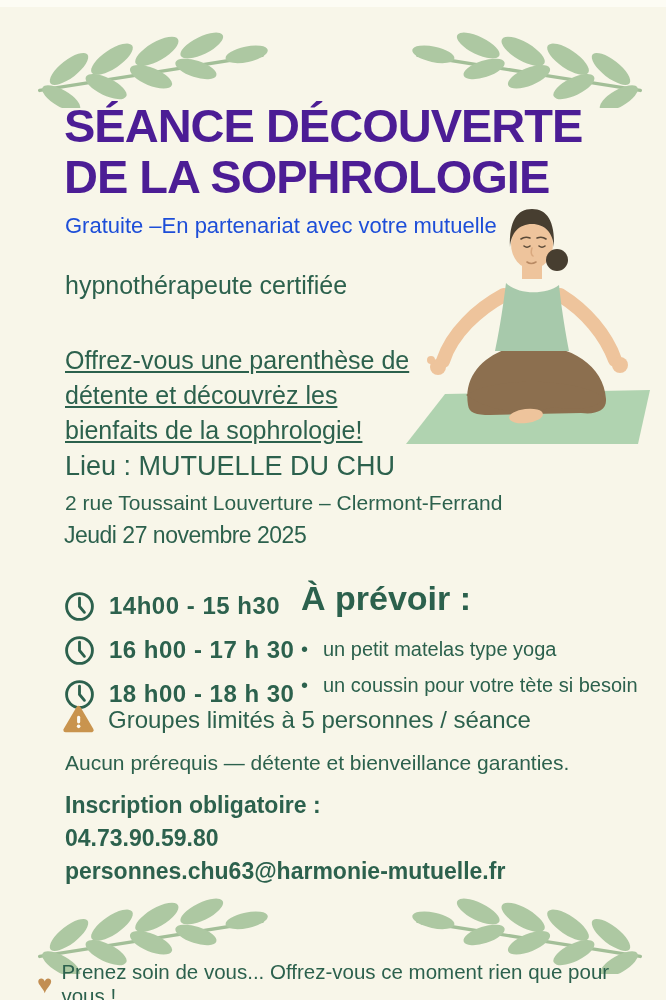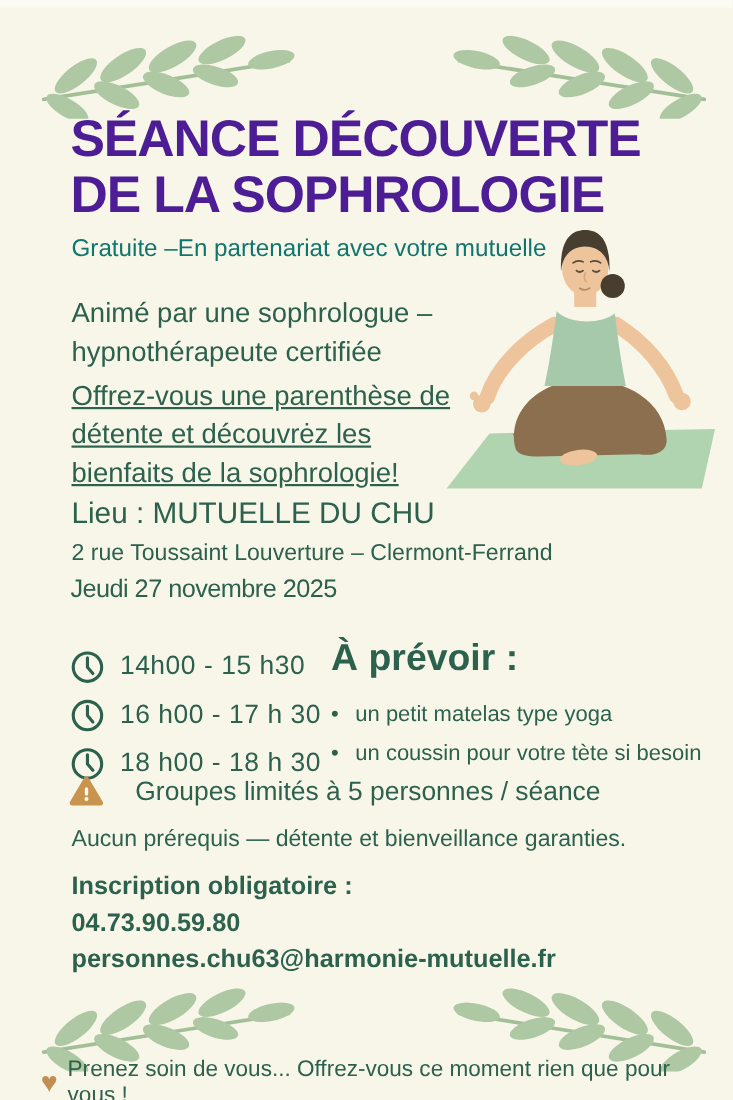--- a/index.html
+++ b/index.html
@@ -11,39 +11,39 @@
   }
   .top-edge{position:absolute;top:0;left:0;width:666px;height:7px;background:#fdfcf4;}
   
   .leaves-row{position:absolute;left:0;width:666px;height:82px;display:flex;justify-content:space-between;box-sizing:border-box;padding:0 16px 0 30px;}
   .leaves-top{top:26px;}
   .leaves-bottom{top:892px;}
   .branch{width:242px;height:82px;}
   .branch.flip{transform:scaleX(-1);}
   
   .title{position:absolute;left:64px;top:100px;font-size:47px;font-weight:700;letter-spacing:-1px;line-height:51px;color:#4c1d95;}
-  .subtitle{position:absolute;left:65px;top:213px;font-size:22px;color:#0f766e;}
+  .subtitle{position:absolute;left:65px;top:213px;font-size:22px;color:#1d4ed8;}
   .presenter{position:absolute;left:65px;top:268px;font-size:25px;line-height:35px;}
   .pitch{position:absolute;left:65px;top:343px;font-size:25px;line-height:35px;text-decoration:underline;}
   .location{position:absolute;left:65px;top:451px;font-size:27px;font-weight:400;}
   .address{position:absolute;left:65px;top:491px;font-size:21px;}
   .date{position:absolute;left:64px;top:522px;font-size:23px;font-weight:400;letter-spacing:-0.5px;}
   
   .schedule{position:absolute;left:64px;top:584px;}
   .time-row{display:flex;align-items:center;height:44px;}
   .clock{width:31px;height:31px;margin-right:14px;flex:0 0 auto;}
-  .time-label{font-size:24px;font-weight:400;letter-spacing:0.5px;}
+  .time-label{font-size:24px;font-weight:700;letter-spacing:0.5px;}
   
   .bring{position:absolute;left:301px;top:579px;width:340px;}
   .bring-heading{font-size:34px;font-weight:700;}
   .bring-list{margin-top:13px;}
   .bring-item{display:flex;font-size:20px;line-height:36px;}
   .bullet{width:22px;flex:0 0 auto;font-size:20px;}
   
-  .warning-row{position:absolute;left:62px;top:704px;display:flex;align-items:center;gap:15px;}
+  .warning-row{position:absolute;left:62px;top:704px;display:flex;align-items:center;}
   .warning-ico{width:33px;height:31px;margin-right:13px;}
   .warning-text{font-size:24px;}
   .note{position:absolute;left:65px;top:751px;font-size:21px;}
   
   .registration{position:absolute;left:65px;top:789px;font-size:23px;font-weight:700;line-height:33px;}
   
   .footer-line{position:absolute;left:37px;top:960px;display:flex;align-items:center;width:620px;}
   .heart{color:#c28e52;font-size:26px;margin-right:9px;line-height:22px;}
   .footer-text{font-size:20.5px;}
   
@@ -85,21 +85,20 @@
 </div>
 
 <div class="title">
   <div>SÉANCE DÉCOUVERTE</div>
   <div>DE LA SOPHROLOGIE</div>
 </div>
 
 <div class="subtitle">Gratuite –En partenariat avec votre mutuelle</div>
 
 <div class="presenter">
-  <div>Animé par une sophrologue –</div>
   <div>hypnothérapeute certifiée</div>
 </div>
 
 <div class="pitch">
   <div>Offrez-vous une parenthèse de</div>
   <div>détente et découvrėz les</div>
   <div>bienfaits de la sophrologie!</div>
 </div>
 
 <svg class="illustration" viewBox="0 0 268 256">

